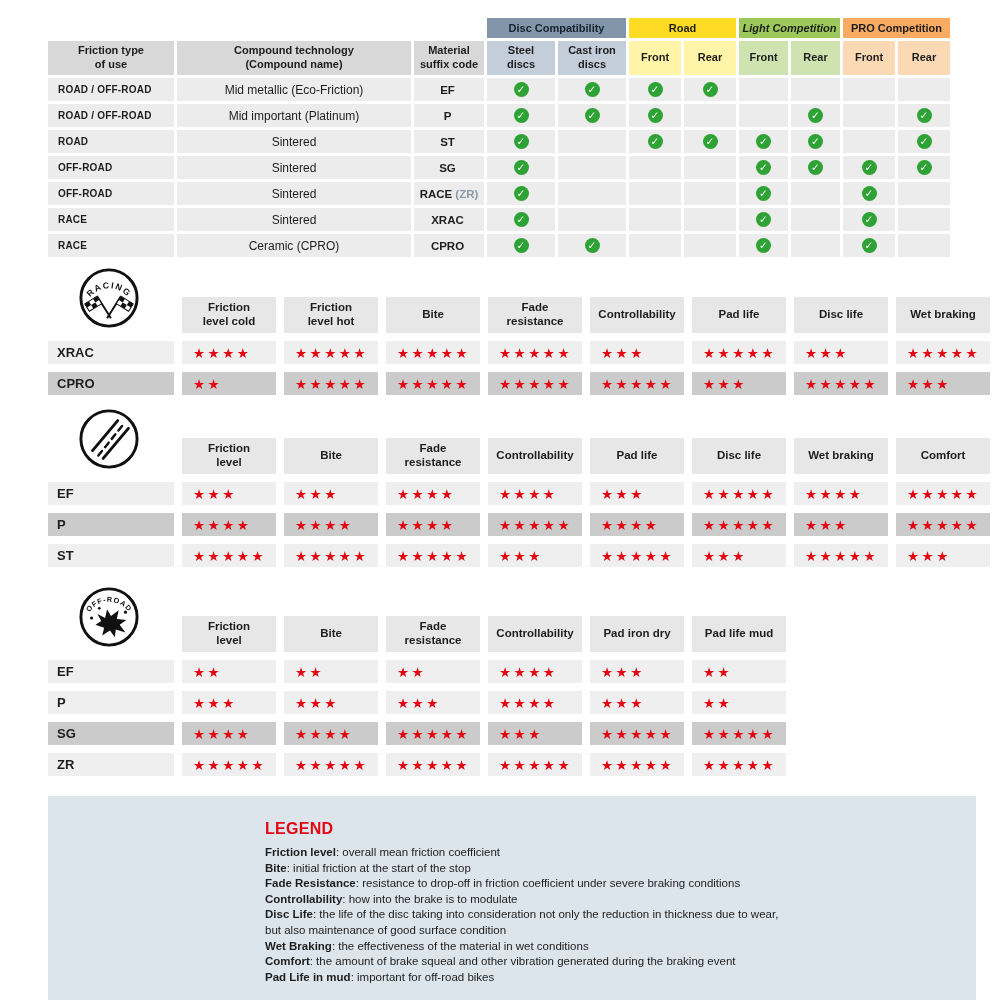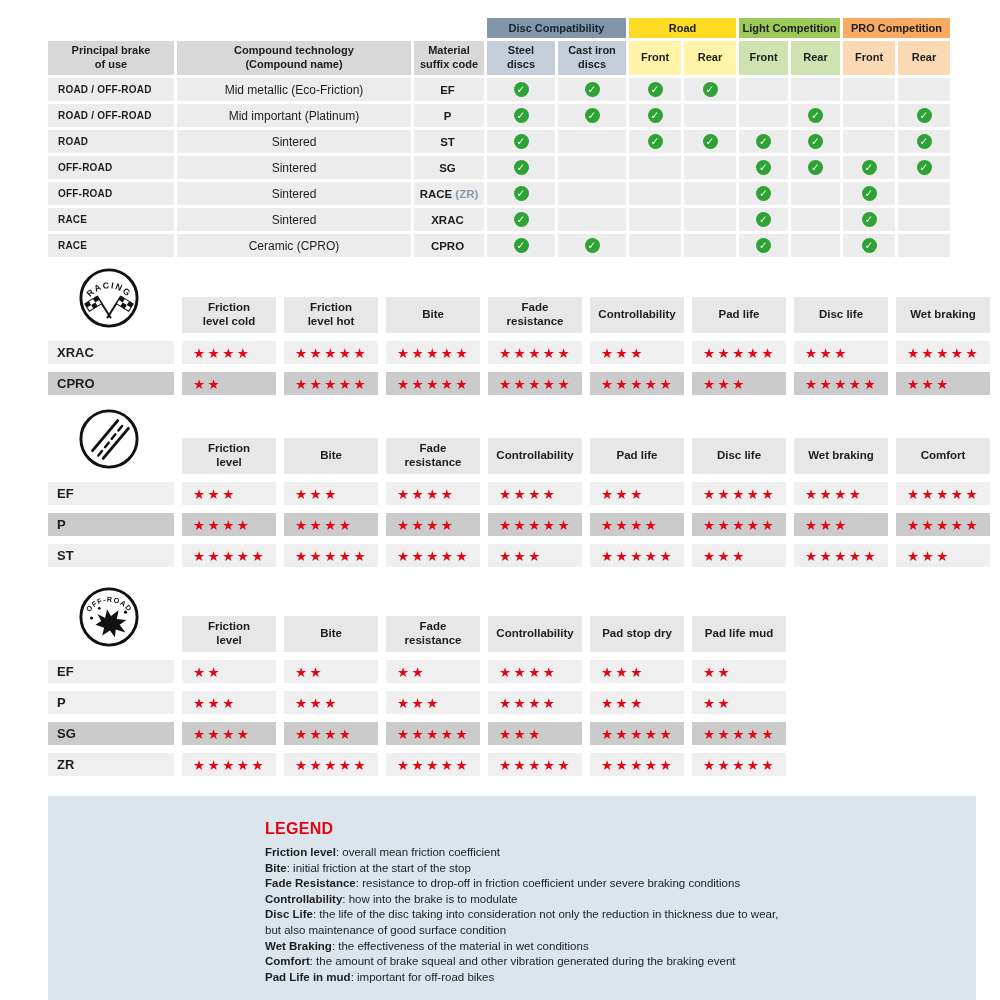--- a/index.html
+++ b/index.html
@@ -5,21 +5,21 @@
   html,body{margin:0;padding:0;background:#fff;}
   body{width:1000px;height:1000px;font-family:"Liberation Sans","DejaVu Sans",sans-serif;color:#1d1d1d;}
   .page{padding:18px 24px 0 48px;}
 
   
   .compat{display:grid;grid-template-columns:126px 234px 70px 68px 68px 52px 52px 49px 49px 52px 52px;gap:3px;}
   .compat .gh{height:20px;display:flex;align-items:center;justify-content:center;font-size:11px;font-weight:bold;}
   .gh-spacer{grid-column:1 / span 3;background:transparent;}
   .gh-disc{grid-column:4 / span 2;background:#8296AA;color:#15222e;}
   .gh-road{grid-column:6 / span 2;background:#FFDC23;color:#1d1d1d;}
-  .gh-lc{grid-column:8 / span 2;background:#9CC95A;color:#1d1d1d;}
+  .gh-lc{grid-column:8 / span 2;background:#9CC95A;color:#1d1d1d;font-style:italic;}
   .gh-pro{grid-column:10 / span 2;background:#F9AA63;color:#1d1d1d;}
   .compat .h{height:34px;display:flex;align-items:center;justify-content:center;text-align:center;
              font-size:11px;font-weight:bold;white-space:pre-line;line-height:1.25;}
   .h-main{background:#D8D8D8;}
   .h-steel{background:#C4CEDA;}
   .h-road{background:#FFF4A8;}
   .h-lc{background:#CFE3B0;}
   .h-pro{background:#FBD9B5;}
   .compat .cell{height:23px;background:#ECECEC;display:flex;align-items:center;justify-content:center;font-size:12px;}
   .cell.use{justify-content:flex-start;padding-left:10px;font-size:10px;font-weight:bold;letter-spacing:.2px;}
@@ -57,21 +57,21 @@
 
 <div class="page">
 
   <div class="compat">
     <div class="gh gh-spacer"></div>
     <div class="gh gh-disc">Disc Compatibility</div>
     <div class="gh gh-road">Road</div>
     <div class="gh gh-lc">Light Competition</div>
     <div class="gh gh-pro">PRO Competition</div>
 
-    <div class="h h-main">Principal brake
+    <div class="h h-main">Friction type
 of use</div>
     <div class="h h-main">Compound technology
 (Compound name)</div>
     <div class="h h-main">Material
 suffix code</div>
     <div class="h h-steel">Steel
 discs</div>
     <div class="h h-steel">Cast iron
 discs</div>
     <div class="h h-road">Front</div>
@@ -382,21 +382,21 @@
       <circle cx="22" cy="23" r="1.4" fill="#111"></circle>
     </svg>
     <div class="rt rt-cols6">
       <div class="th th-blank"></div>
       <div class="th">Friction
 level</div>
       <div class="th">Bite</div>
       <div class="th">Fade
 resistance</div>
       <div class="th">Controllability</div>
-      <div class="th">Pad stop dry</div>
+      <div class="th">Pad iron dry</div>
       <div class="th">Pad life mud</div>
 
       <div class="lbl r-light">EF</div>
       <div class="stars r-light">★★</div>
       <div class="stars r-light">★★</div>
       <div class="stars r-light">★★</div>
       <div class="stars r-light">★★★★</div>
       <div class="stars r-light">★★★</div>
       <div class="stars r-light">★★</div>
 

